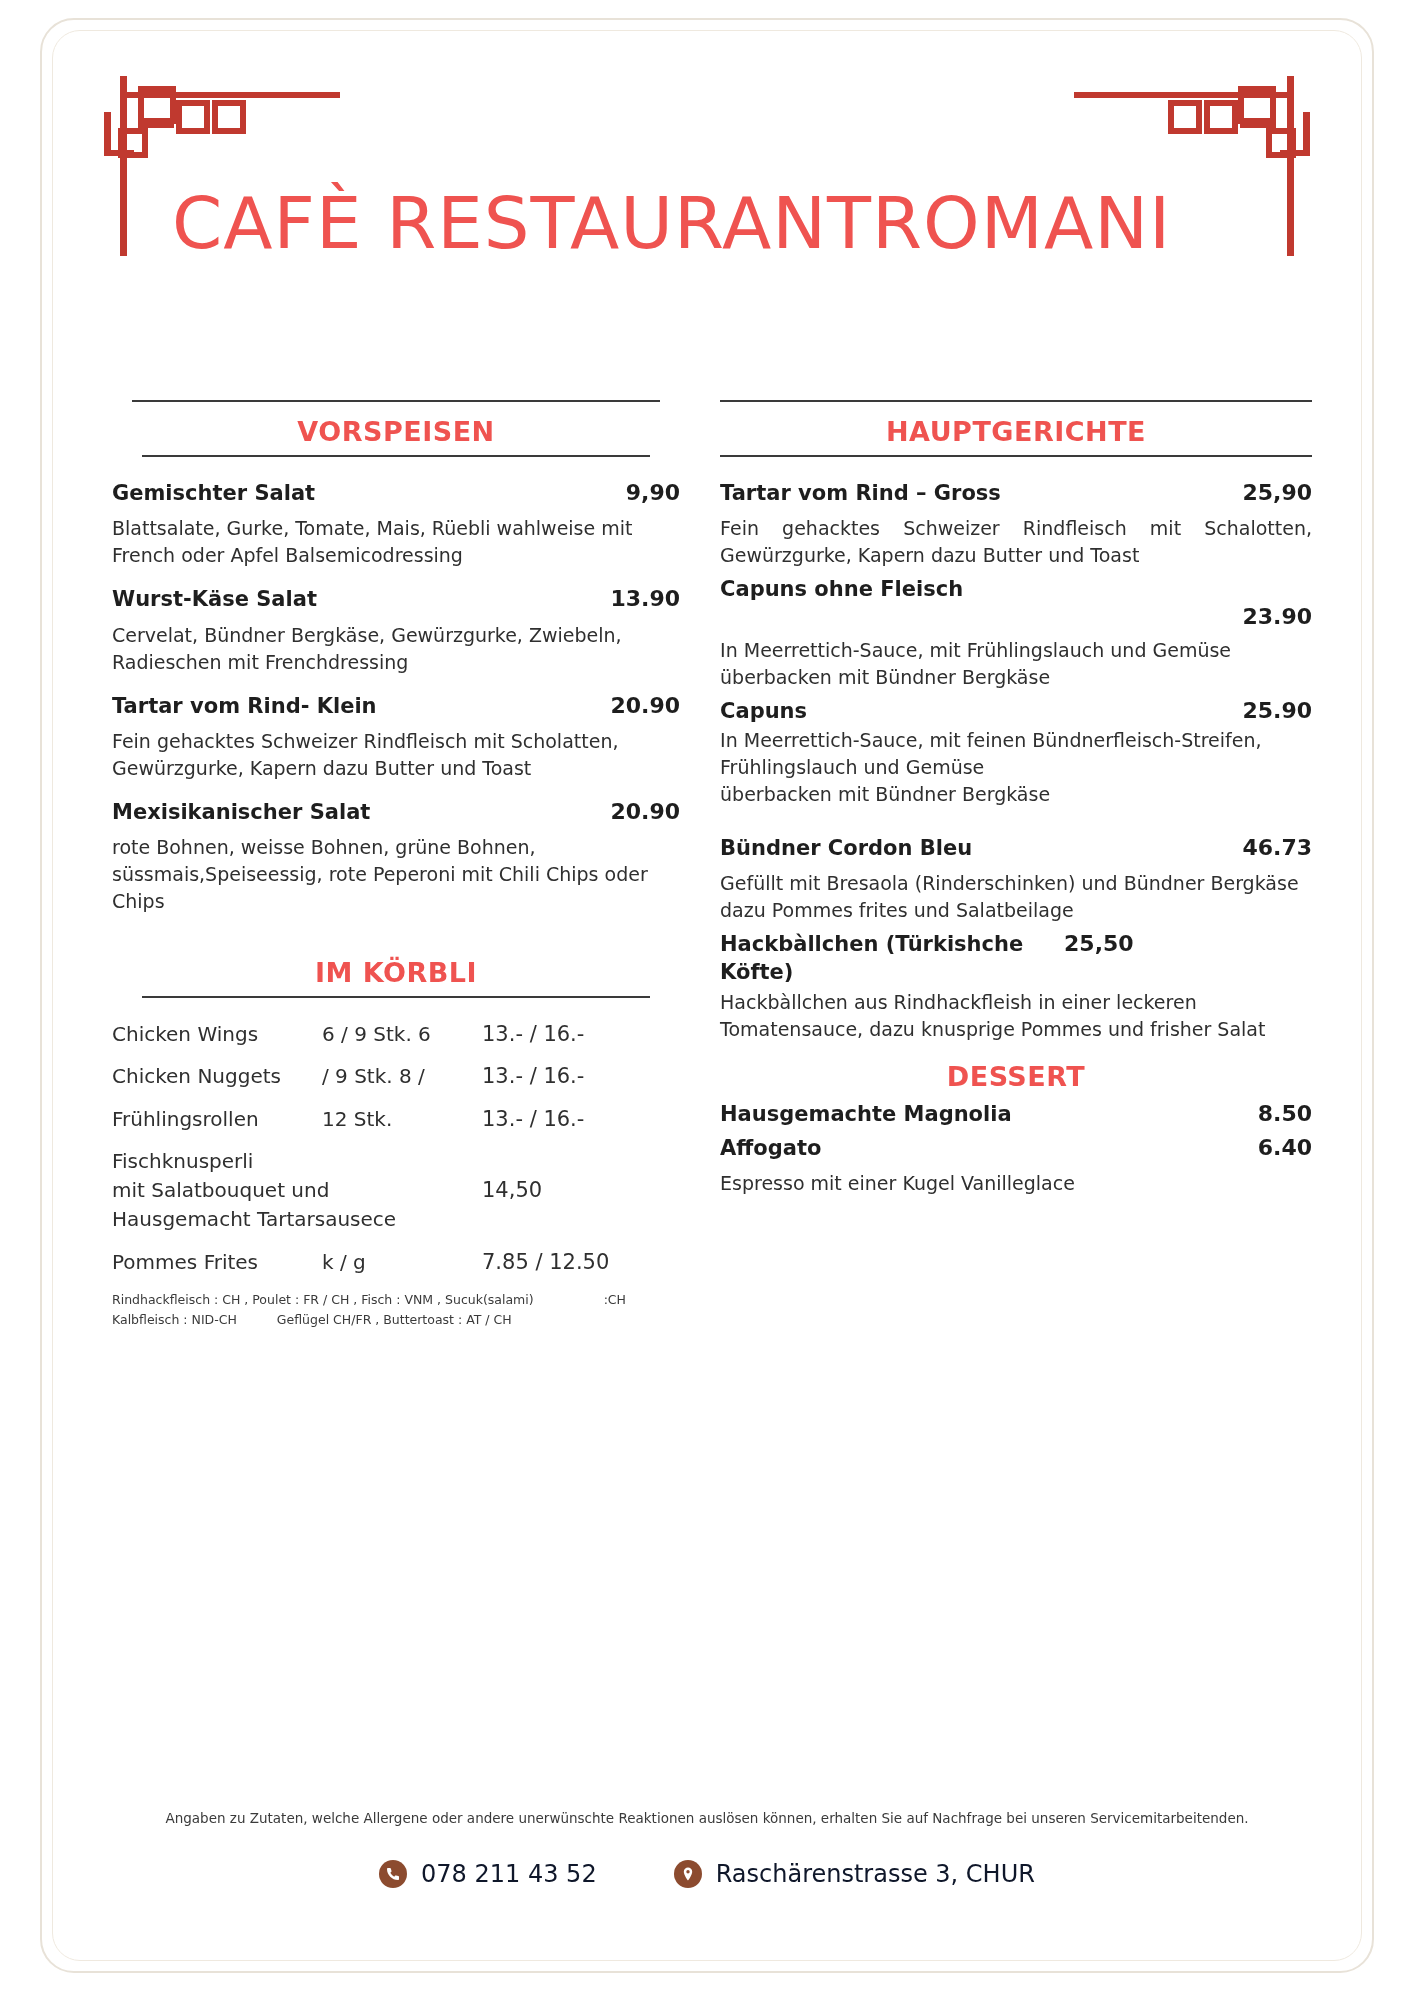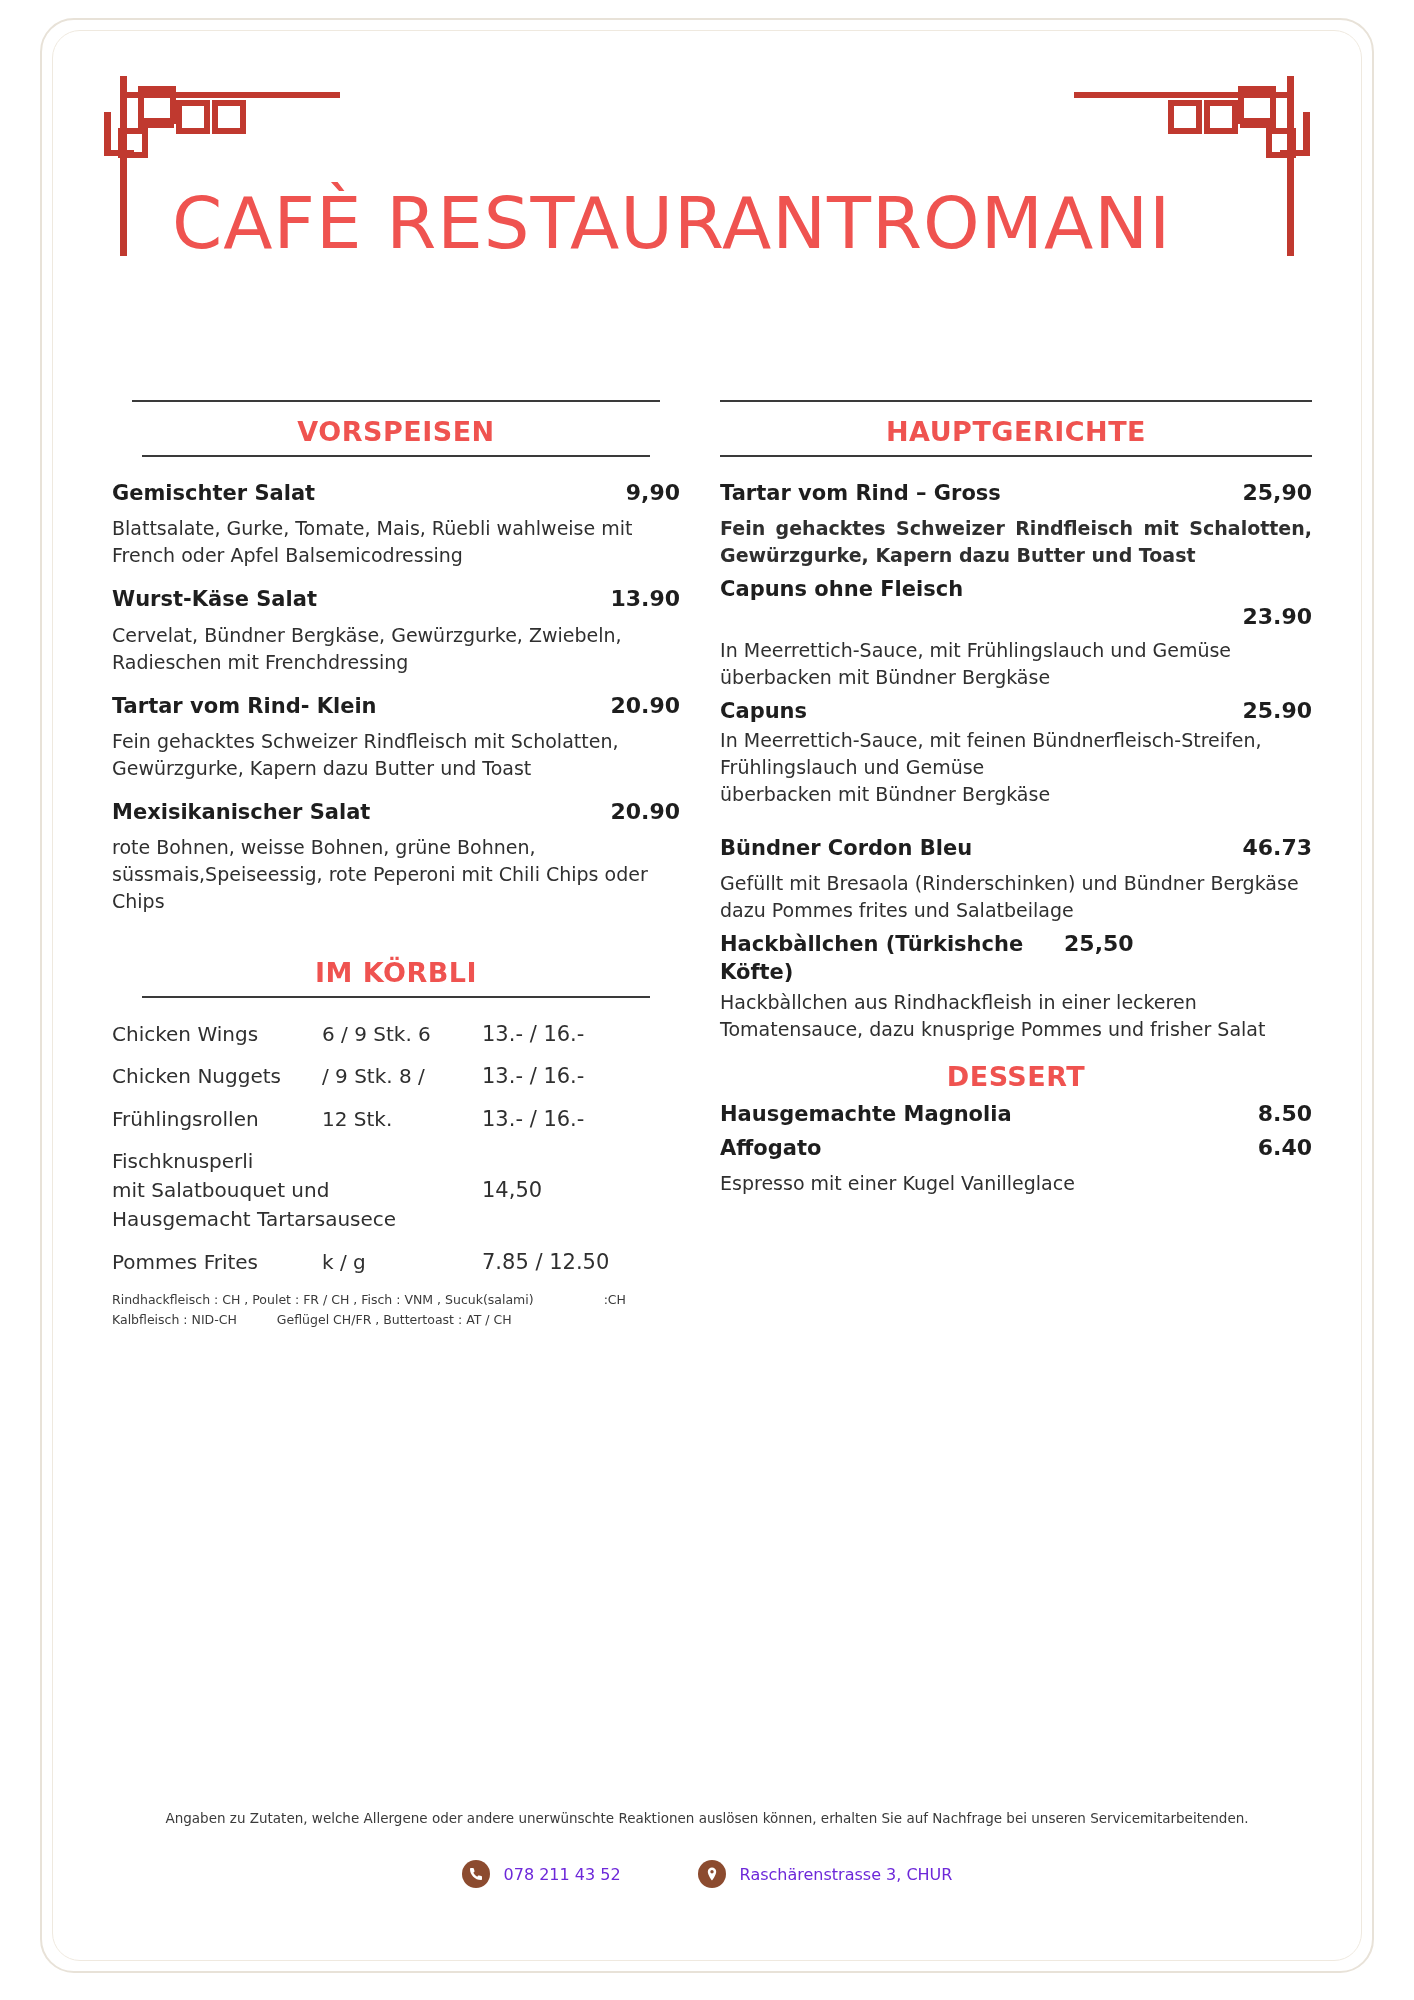--- a/index.html
+++ b/index.html
@@ -161,22 +161,22 @@
     color: #3a3a3a;
   }
 
   .footer {
     position: absolute;
     left: 0; right: 0;
     top: 1840px;
     display: flex;
     justify-content: center;
     gap: 77px;
-    font-size: 16px;
-    color: #6d28d9;
+    font-size: 24px;
+    color: #0f172a;
   }
   .fitem { display: flex; align-items: center; gap: 14px; }
   .fico {
     width: 28px; height: 28px; border-radius: 50%;
     background: #8c4b2f;
     display: inline-block;
     position: relative;
   }
   .fico svg { position: absolute; left: 6px; top: 6px; }
 
@@ -297,21 +297,21 @@
 
       <div class="rule-top" style="margin-left:0;margin-right:0;"></div>
       <div class="section-head">HAUPTGERICHTE</div>
       <div class="rule-bot" style="margin-left:0;margin-right:0;"></div>
 
       <div class="item">
         <div class="item-row">
           <div class="item-name">Tartar vom Rind – Gross</div>
           <div class="item-price">25,90</div>
         </div>
-        <div class="item-desc just" style="margin-bottom:4px;font-weight:bold;">Fein gehacktes Schweizer Rindfleisch mit Schalotten, Gewürzgurke, Kapern dazu Butter und Toast</div>
+        <div class="item-desc just" style="margin-bottom:4px;">Fein gehacktes Schweizer Rindfleisch mit Schalotten, Gewürzgurke, Kapern dazu Butter und Toast</div>
       </div>
 
       <div class="item">
         <div class="item-row">
           <div class="item-name">Capuns ohne Fleisch</div>
         </div>
         <div class="item-row" style="justify-content:flex-end;">
           <div class="item-price">23.90</div>
         </div>
         <div class="item-desc" style="margin-bottom:4px;">In Meerrettich-Sauce, mit Frühlingslauch und Gemüse überbacken mit Bündner Bergkäse</div>

